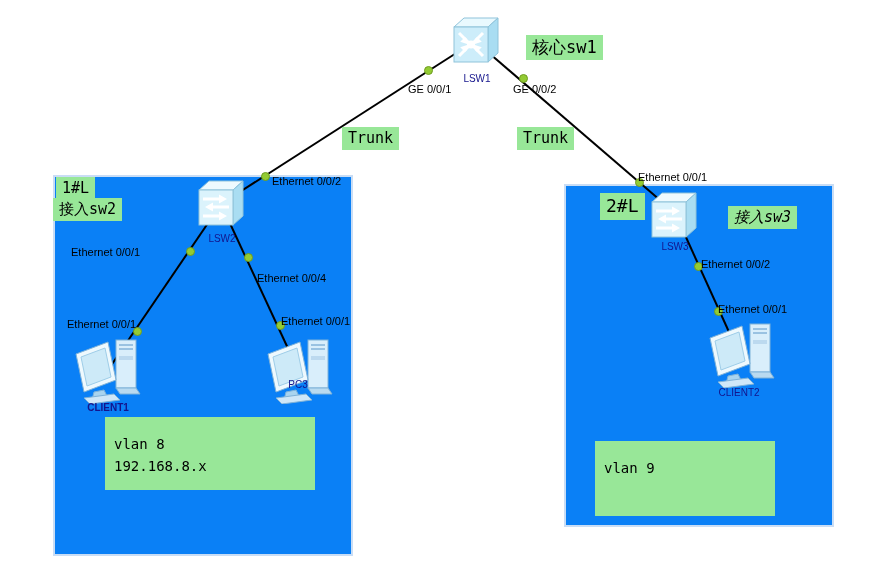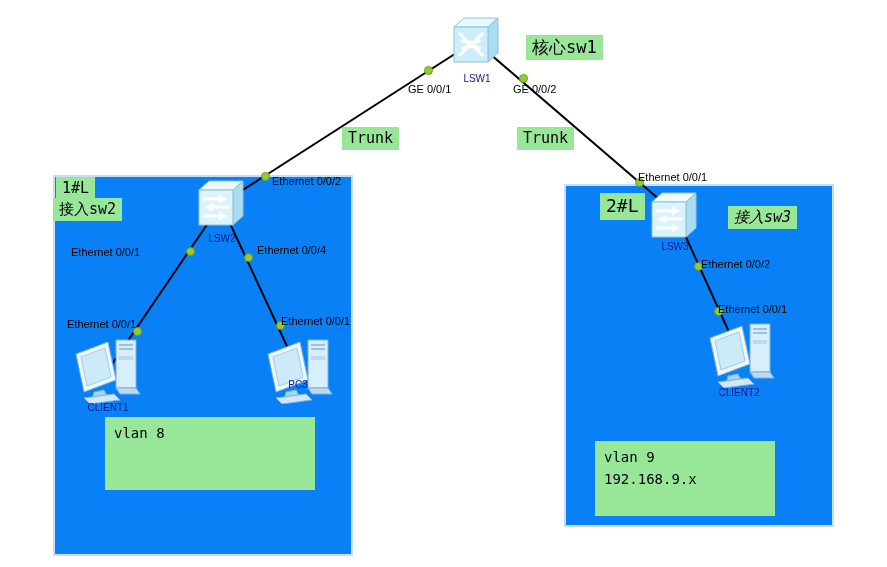--- a/index.html
+++ b/index.html
@@ -23,21 +23,21 @@
     position:absolute;font-size:10px;color:#14148c;text-align:center;white-space:nowrap;z-index:4;line-height:12px;
   }
   .tag{
     position:absolute;background:#98e798;color:#000;z-index:5;
     font-family:"DejaVu Sans Mono","DejaVu Sans",monospace;
     padding:2px 6px;white-space:nowrap;line-height:1.25;
   }
   .note{
     position:absolute;background:#98e798;color:#000;z-index:5;
     font-family:"DejaVu Sans Mono","DejaVu Sans",monospace;
-    font-size:14px;line-height:22px;padding:5px 9px;box-sizing:border-box;
+    font-size:14px;line-height:22px;padding:16px 9px;box-sizing:border-box;
   }
 </style>
 </head>
 <body>
 
 <div id="canvas">
 
   <div class="zone" style="left:53px;top:175px;width:300px;height:381px;"></div>
   <div class="zone" style="left:564px;top:184px;width:270px;height:343px;"></div>
 
@@ -144,43 +144,43 @@
   <div class="dot" style="left:133px;top:327px;"></div>
   <div class="dot" style="left:276px;top:321px;"></div>
   <div class="dot" style="left:635px;top:178px;"></div>
   <div class="dot" style="left:694px;top:262px;"></div>
   <div class="dot" style="left:714px;top:307px;"></div>
 
   <span class="port" style="left:408px;top:83px;">GE 0/0/1</span>
   <span class="port" style="left:513px;top:83px;">GE 0/0/2</span>
   <span class="port" style="left:272px;top:175px;">Ethernet 0/0/2</span>
   <span class="port" style="left:71px;top:246px;">Ethernet 0/0/1</span>
-  <span class="port" style="left:257px;top:244px;">Ethernet 0/0/4</span>
+  <span class="port" style="left:257px;top:272px;">Ethernet 0/0/4</span>
   <span class="port" style="left:67px;top:318px;">Ethernet 0/0/1</span>
   <span class="port" style="left:281px;top:315px;">Ethernet 0/0/1</span>
   <span class="port" style="left:638px;top:171px;">Ethernet 0/0/1</span>
   <span class="port" style="left:701px;top:258px;">Ethernet 0/0/2</span>
   <span class="port" style="left:718px;top:303px;">Ethernet 0/0/1</span>
 
   <span class="devlabel" style="left:451px;top:73px;width:52px;">LSW1</span>
   <span class="devlabel" style="left:196px;top:233px;width:52px;">LSW2</span>
   <span class="devlabel" style="left:649px;top:241px;width:52px;">LSW3</span>
-  <span class="devlabel" style="left:72px;top:402px;width:72px;">CLIENT1</span>
+  <span class="devlabel" style="left:72px;top:402px;width:72px;font-weight:bold;">CLIENT1</span>
   <span class="devlabel" style="left:262px;top:379px;width:72px;">PC3</span>
   <span class="devlabel" style="left:702px;top:387px;width:74px;">CLIENT2</span>
 
   <span class="tag" style="left:526px;top:35px;font-size:17px;">核心sw1</span>
   <span class="tag" style="left:342px;top:127px;font-size:15px;">Trunk</span>
   <span class="tag" style="left:517px;top:127px;font-size:15px;">Trunk</span>
   <span class="tag" style="left:56px;top:177px;font-size:15px;">1#L</span>
   <span class="tag" style="left:53px;top:198px;font-size:15px;">接入sw2</span>
   <span class="tag" style="left:568px;top:193px;font-size:18px;margin-left:32px;">2#L</span>
   <span class="tag" style="left:728px;top:206px;font-size:15px;font-style:italic;">接入sw3</span>
 
   <div class="note" style="left:105px;top:417px;width:210px;height:73px;">
     <div>vlan 8</div>
+    <div>192.168.8.x</div>
   </div>
   <div class="note" style="left:595px;top:414px;width:180px;height:75px;margin-top:27px;">
     <div>vlan 9</div>
-    <div>192.168.9.x</div>
   </div>
 
 </div>
 
 </body></html>

